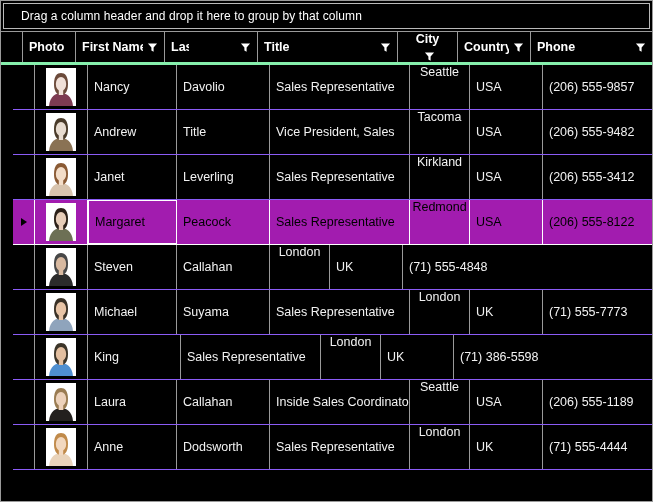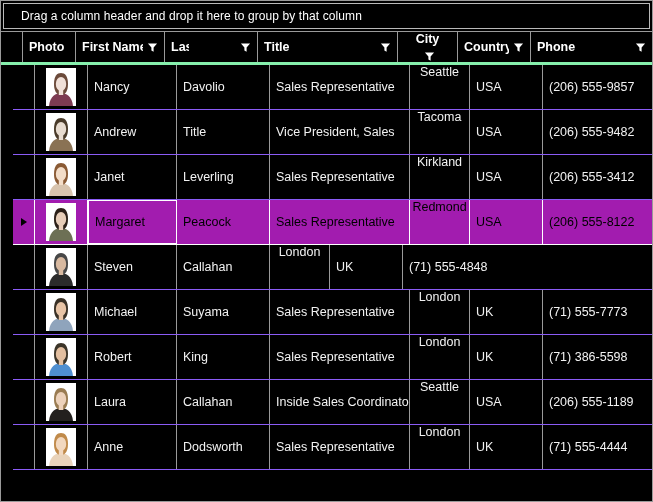--- a/index.html
+++ b/index.html
@@ -331,21 +331,20 @@
         <div class="cell c-ind cell-indicator"></div>
         <div class="cell c-photo cell-photo">
           <svg viewBox="0 0 30 38" class="photo-thumb">
             <rect x="0" y="0" width="30" height="38" fill="#ffffff"></rect>
             <path d="M3 38 C4 28 10 25 15 25 C20 25 26 28 27 38 Z" fill="#4f8fd0"></path>
             <path d="M8 16 C8 8 11 5 15 5 C19 5 22 8 22 16 C22 22 20 27 15 27 C10 27 8 22 8 16 Z" fill="#3b3428"></path>
             <ellipse cx="15" cy="16" rx="5.2" ry="7" fill="#e3bfa0"></ellipse>
             <rect x="12.8" y="21" width="4.4" height="6" fill="#e3bfa0"></rect>
           </svg>
         </div>
-        <div class="cell c-first">Robert</div>
         <div class="cell c-last">King</div>
         <div class="cell c-title">Sales Representative</div>
         <div class="cell c-city">London</div>
         <div class="cell c-cntry">UK</div>
         <div class="cell c-phone">(71) 386-5598</div>
       </div>
       <div class="data-row">
         <div class="cell c-ind cell-indicator"></div>
         <div class="cell c-photo cell-photo">
           <svg viewBox="0 0 30 38" class="photo-thumb">

